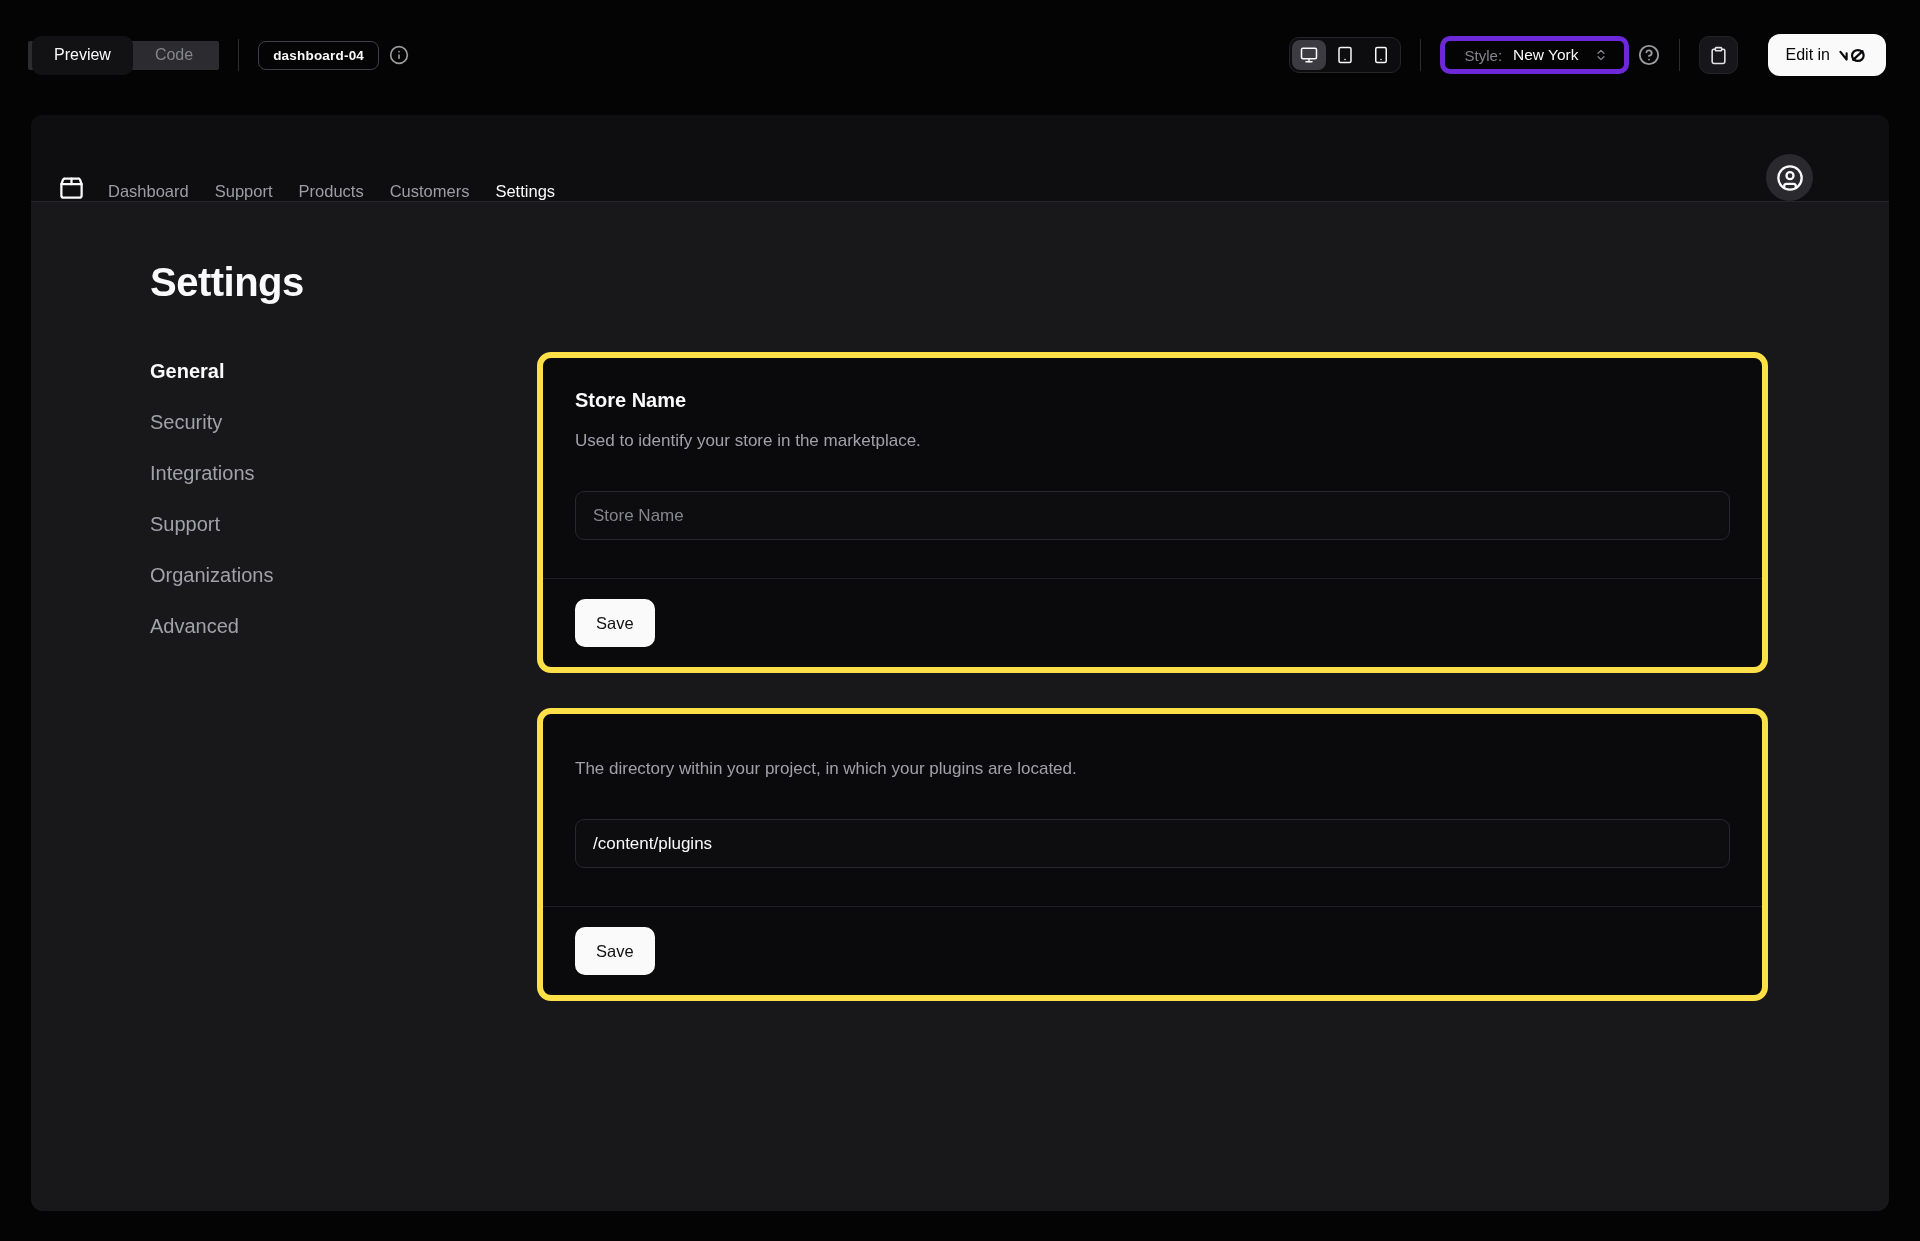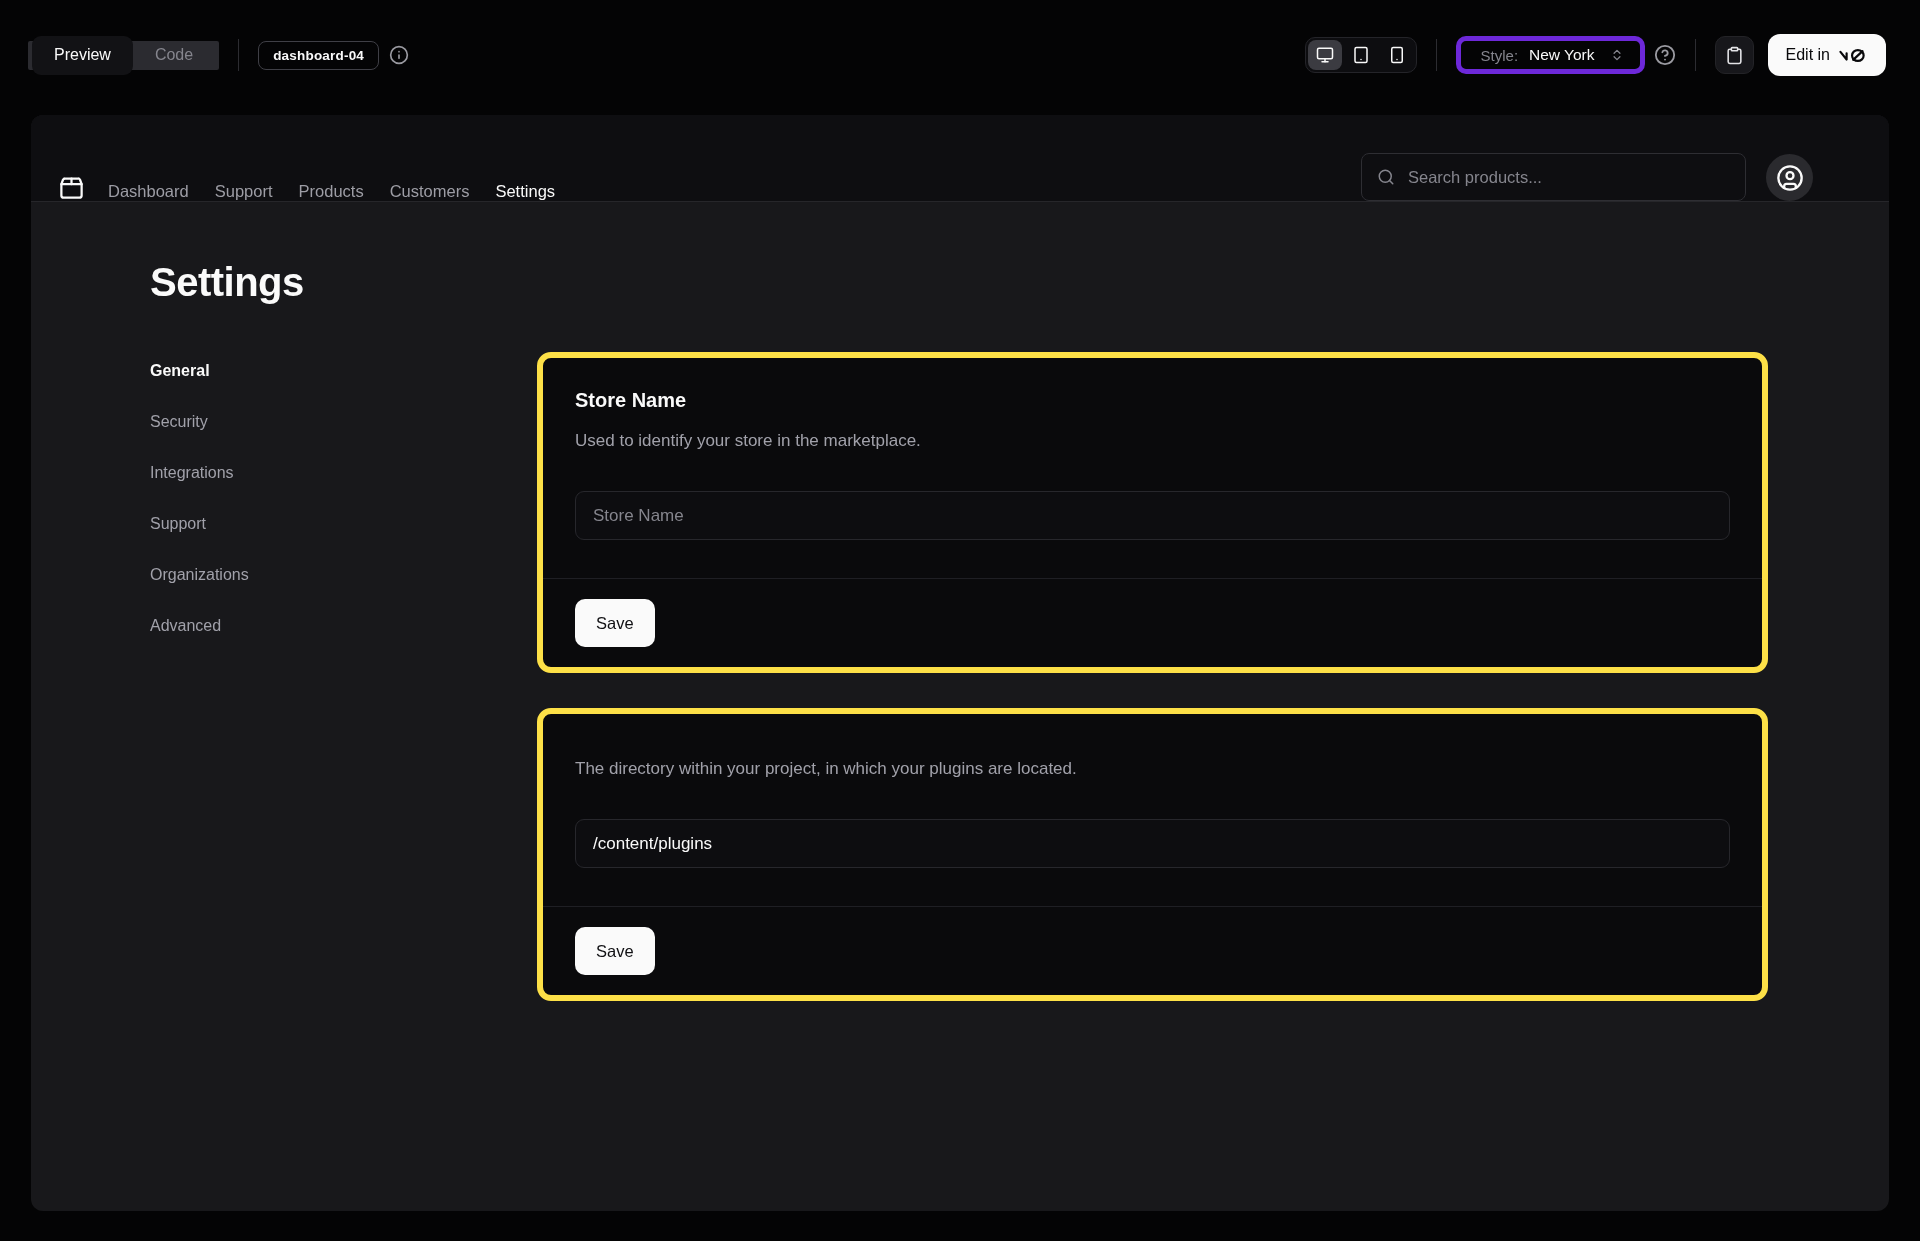--- a/index.html
+++ b/index.html
@@ -19,42 +19,42 @@
 
   .device-group { height:36px; background:#0d0d10; border:1px solid #242429; border-radius:10px; display:flex; align-items:center; padding:2px; gap:2px; }
   .device-seg { width:34px; height:30px; border-radius:8px; display:flex; align-items:center; justify-content:center; color:#fafafa; cursor:pointer; }
   .device-seg.active { background:#3b3b41; }
   .style-select { height:38px; border:5px solid #6d28d9; border-radius:10px; display:flex; align-items:center; padding:0 16px 0 20px; cursor:pointer; }
   .style-label { color:#85858d; font-size:15px; }
   .style-value { color:#fafafa; font-size:15.5px; font-weight:500; margin-left:11px; }
   .style-chevron { margin-left:15px; color:#85858d; }
   .help-btn { margin-left:9px; display:flex; cursor:pointer; }
   .clip-btn { width:39px; height:38px; background:#17171b; border:1px solid #232327; border-radius:10px; display:flex; align-items:center; justify-content:center; color:#e4e4e7; cursor:pointer; }
-  .edit-btn { height:42px; margin-left:14px; background:#fafafa; border-radius:12px; display:flex; align-items:center; padding:0 18px; gap:9px; color:#09090b; font-size:16px; font-weight:500; cursor:pointer; }
+  .edit-btn { height:42px; margin-left:30px; background:#fafafa; border-radius:12px; display:flex; align-items:center; padding:0 18px; gap:9px; color:#09090b; font-size:16px; font-weight:500; cursor:pointer; }
 
   
   .preview { position:absolute; left:31px; top:115px; width:1858px; height:1096px; background:#18181b; border-radius:12px; overflow:hidden; }
 
   .navbar { height:87px; background:#0e0e11; border-bottom:1px solid #26262a; display:flex; align-items:flex-end; padding:0 76px 0 27px; }
   .brand { color:#fafafa; margin-right:23px; display:flex; cursor:pointer; }
   .nav-links { display:flex; align-items:center; gap:26px; }
   .nav-link { font-size:16.5px; color:#9d9da5; cursor:pointer; }
   .nav-link.active { color:#fafafa; font-weight:500; }
   .nav-spacer { flex:1; }
   .search-box { position:relative; width:385px; height:48px; border:1px solid #2e2e33; border-radius:8px; background:#0e0e11; margin-right:20px; }
   .search-box .sicon { position:absolute; left:15px; top:14px; color:#85858d; }
   .search-box input { width:100%; height:100%; background:transparent; border:none; outline:none; color:#fafafa; font-size:16.5px; font-family:"Liberation Sans", sans-serif; padding:0 14px 0 46px; }
   .search-box input::placeholder { color:#85858d; }
   .avatar-btn { width:47px; height:47px; border-radius:50%; background:#2a2a2e; display:flex; align-items:center; justify-content:center; color:#fafafa; cursor:pointer; }
 
   
   .content { padding:0 121px 0 119px; }
   .page-title { margin:56px 0 46px; font-size:40px; line-height:48px; font-weight:700; letter-spacing:-.5px; color:#fafafa; }
   .settings-grid { display:grid; grid-template-columns:387px 1fr; align-items:start; }
-  .side-nav { display:flex; flex-direction:column; gap:27px; font-size:16px; line-height:24px; padding-top:7px; }
+  .side-nav { display:flex; flex-direction:column; gap:27px; font-size:20px; line-height:24px; padding-top:7px; }
   .side-link { color:#a1a1aa; cursor:pointer; }
   .side-link.active { color:#fafafa; font-weight:600; }
 
   .cards { display:flex; flex-direction:column; gap:35px; }
   .card { background:#0a0a0c; border:6px solid #fde047; border-radius:14px; }
   .card-header { padding:28px 32px 0; }
   .card-title { font-size:20px; line-height:28px; font-weight:600; color:#fafafa; }
   .card-desc { margin-top:15px; font-size:17px; line-height:24px; color:#a1a1aa; }
   .card-content { padding:38px 32px 38px; }
   .text-input { width:100%; height:49px; background:#0d0d10; border:1px solid #27272c; border-radius:9px; outline:none; padding:0 17px; font-size:17px; color:#fafafa; font-family:"Liberation Sans", sans-serif; }
@@ -164,29 +164,20 @@
         </svg>
     </div>
     <div class="nav-links">
       <span class="nav-link">Dashboard</span>
       <span class="nav-link">Support</span>
       <span class="nav-link">Products</span>
       <span class="nav-link">Customers</span>
       <span class="nav-link active">Settings</span>
     </div>
     <div class="nav-spacer"></div>
-    <div class="search-box">
-      <span class="sicon">
-        <svg width="18" height="18" viewBox="0 0 24 24" fill="none" stroke="currentColor" stroke-width="2" stroke-linecap="round" stroke-linejoin="round">
-            <circle cx="11" cy="11" r="8"></circle>
-            <path d="m21 21-4.3-4.3"></path>
-          </svg>
-      </span>
-      <input type="text" placeholder="Search products..." style="">
-    </div>
     <div class="avatar-btn">
       <span>
         <svg width="28" height="28" viewBox="0 0 24 24" fill="none" stroke="currentColor" stroke-width="2" stroke-linecap="round" stroke-linejoin="round">
             <circle cx="12" cy="12" r="10"></circle>
             <circle cx="12" cy="10" r="3"></circle>
             <path d="M7 20.662V19a2 2 0 0 1 2-2h6a2 2 0 0 1 2 2v1.662"></path>
           </svg>
       </span>
     </div>
   </div>

